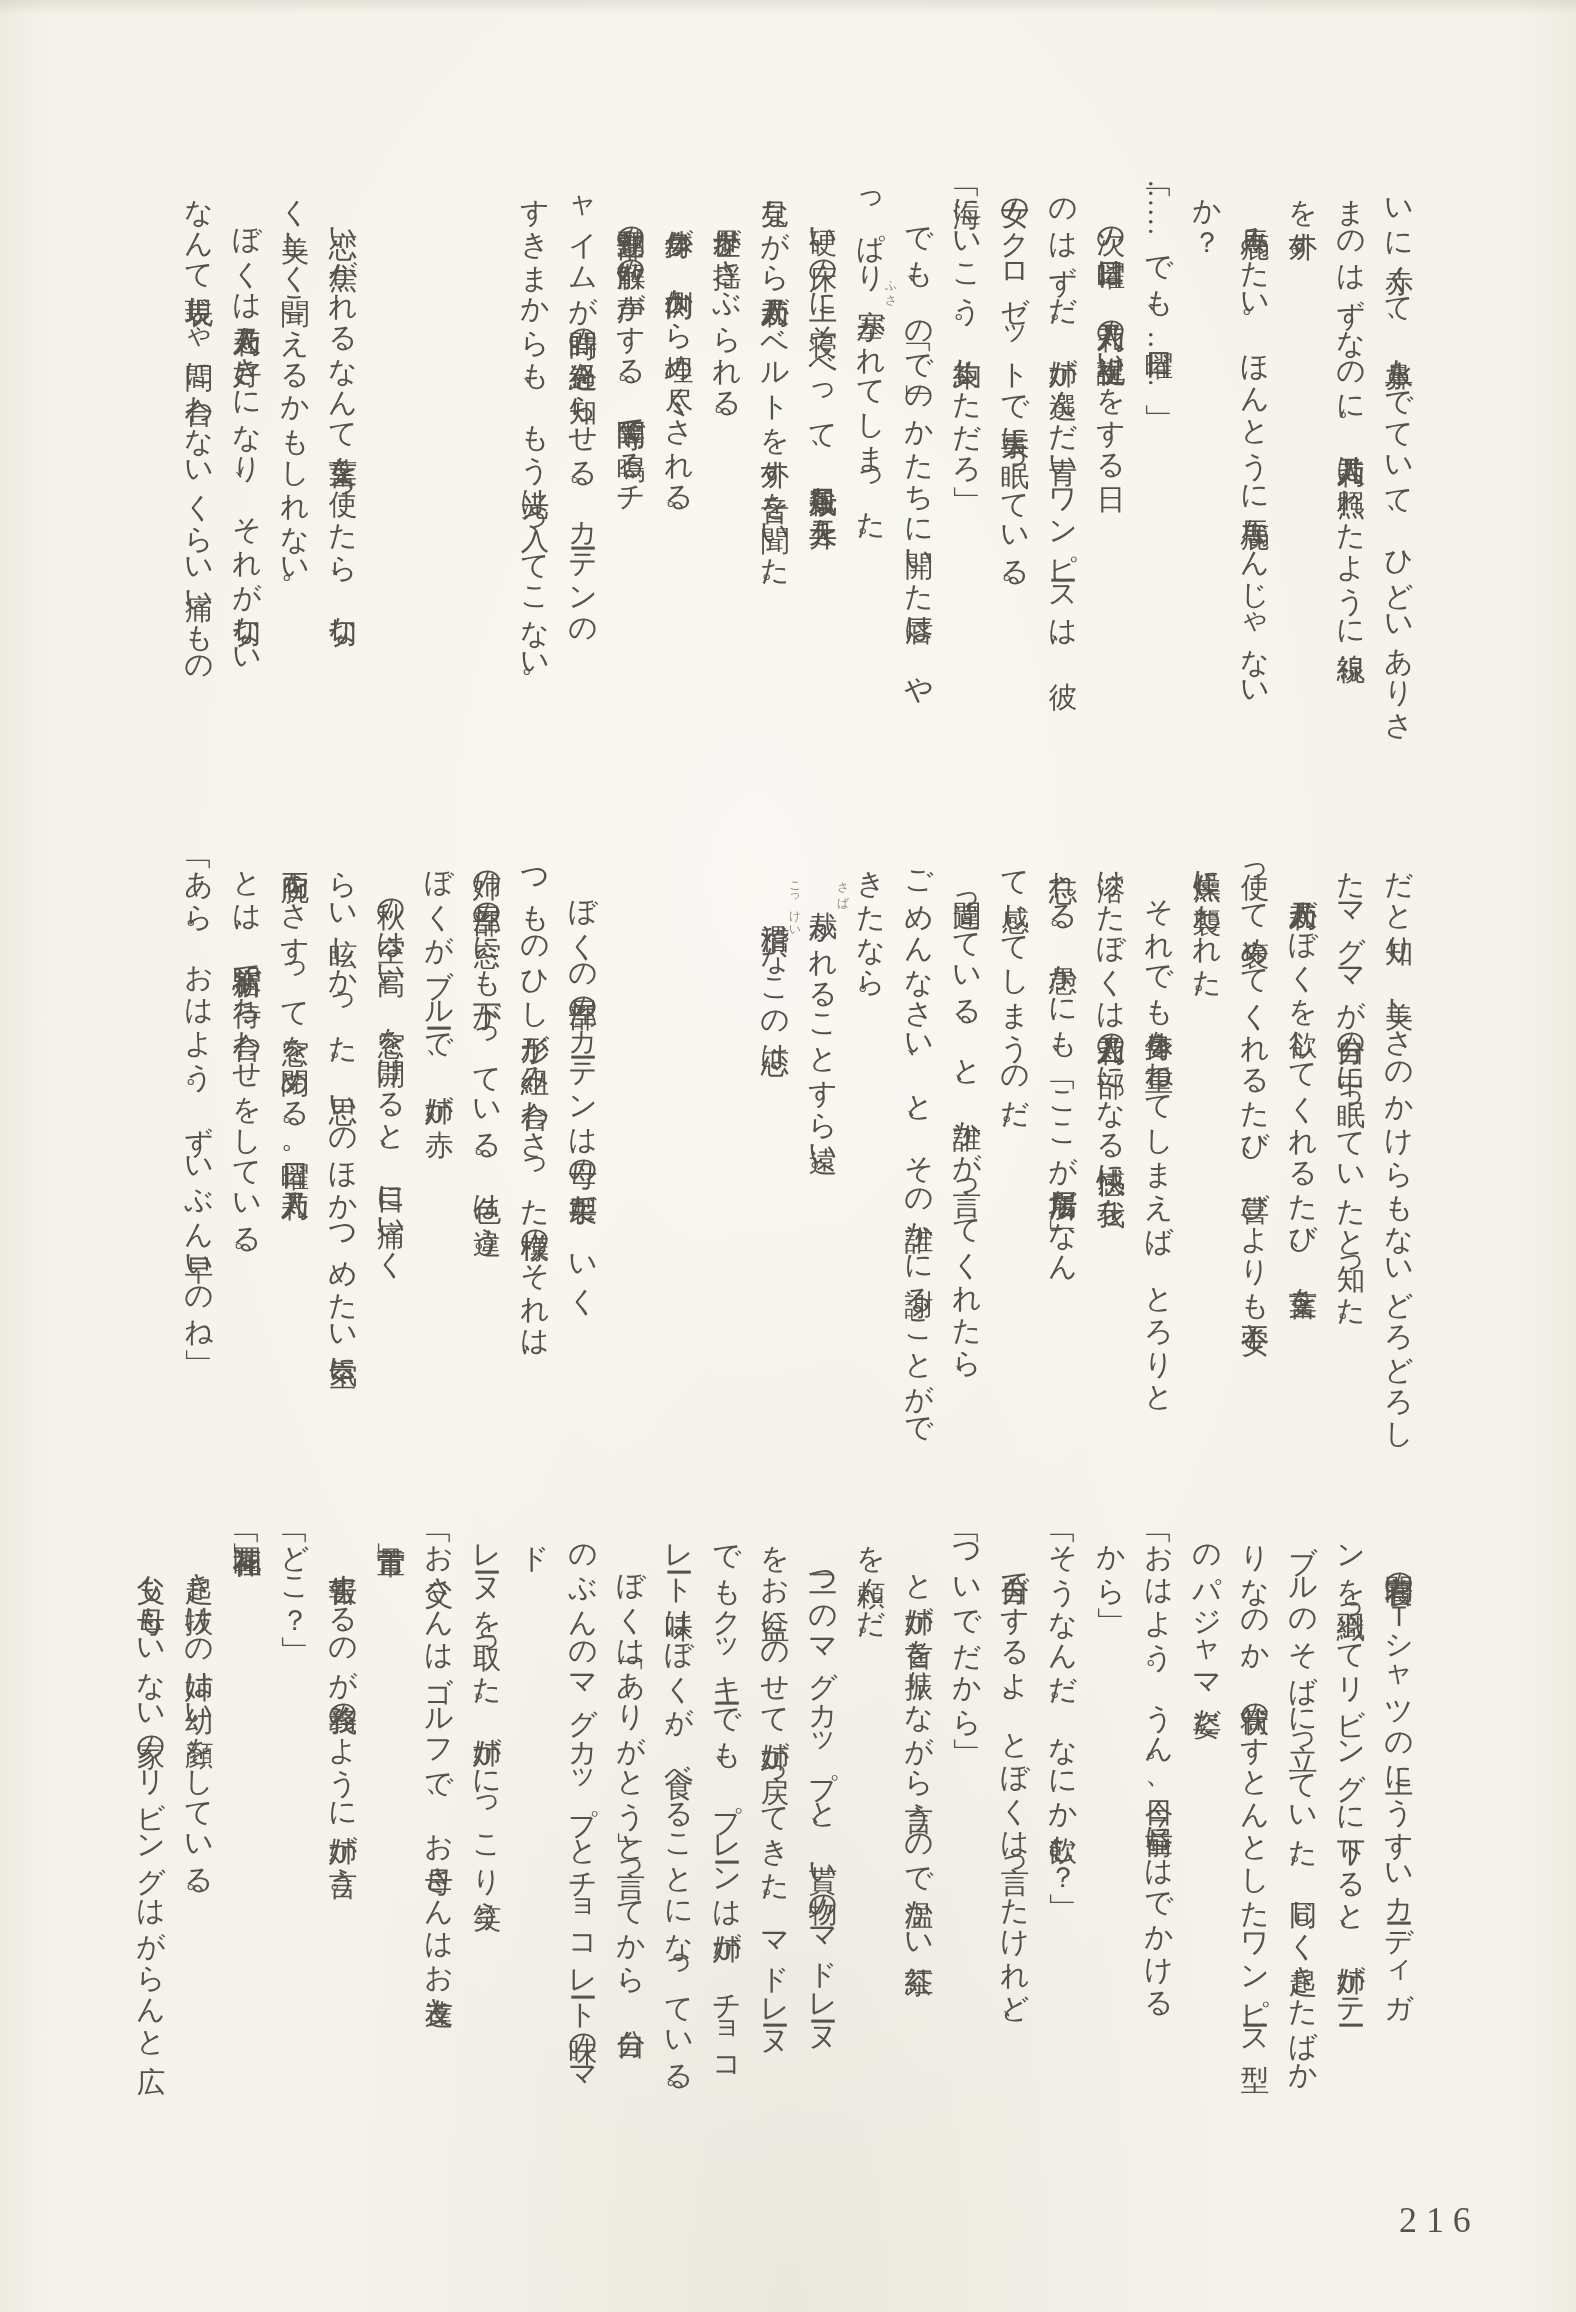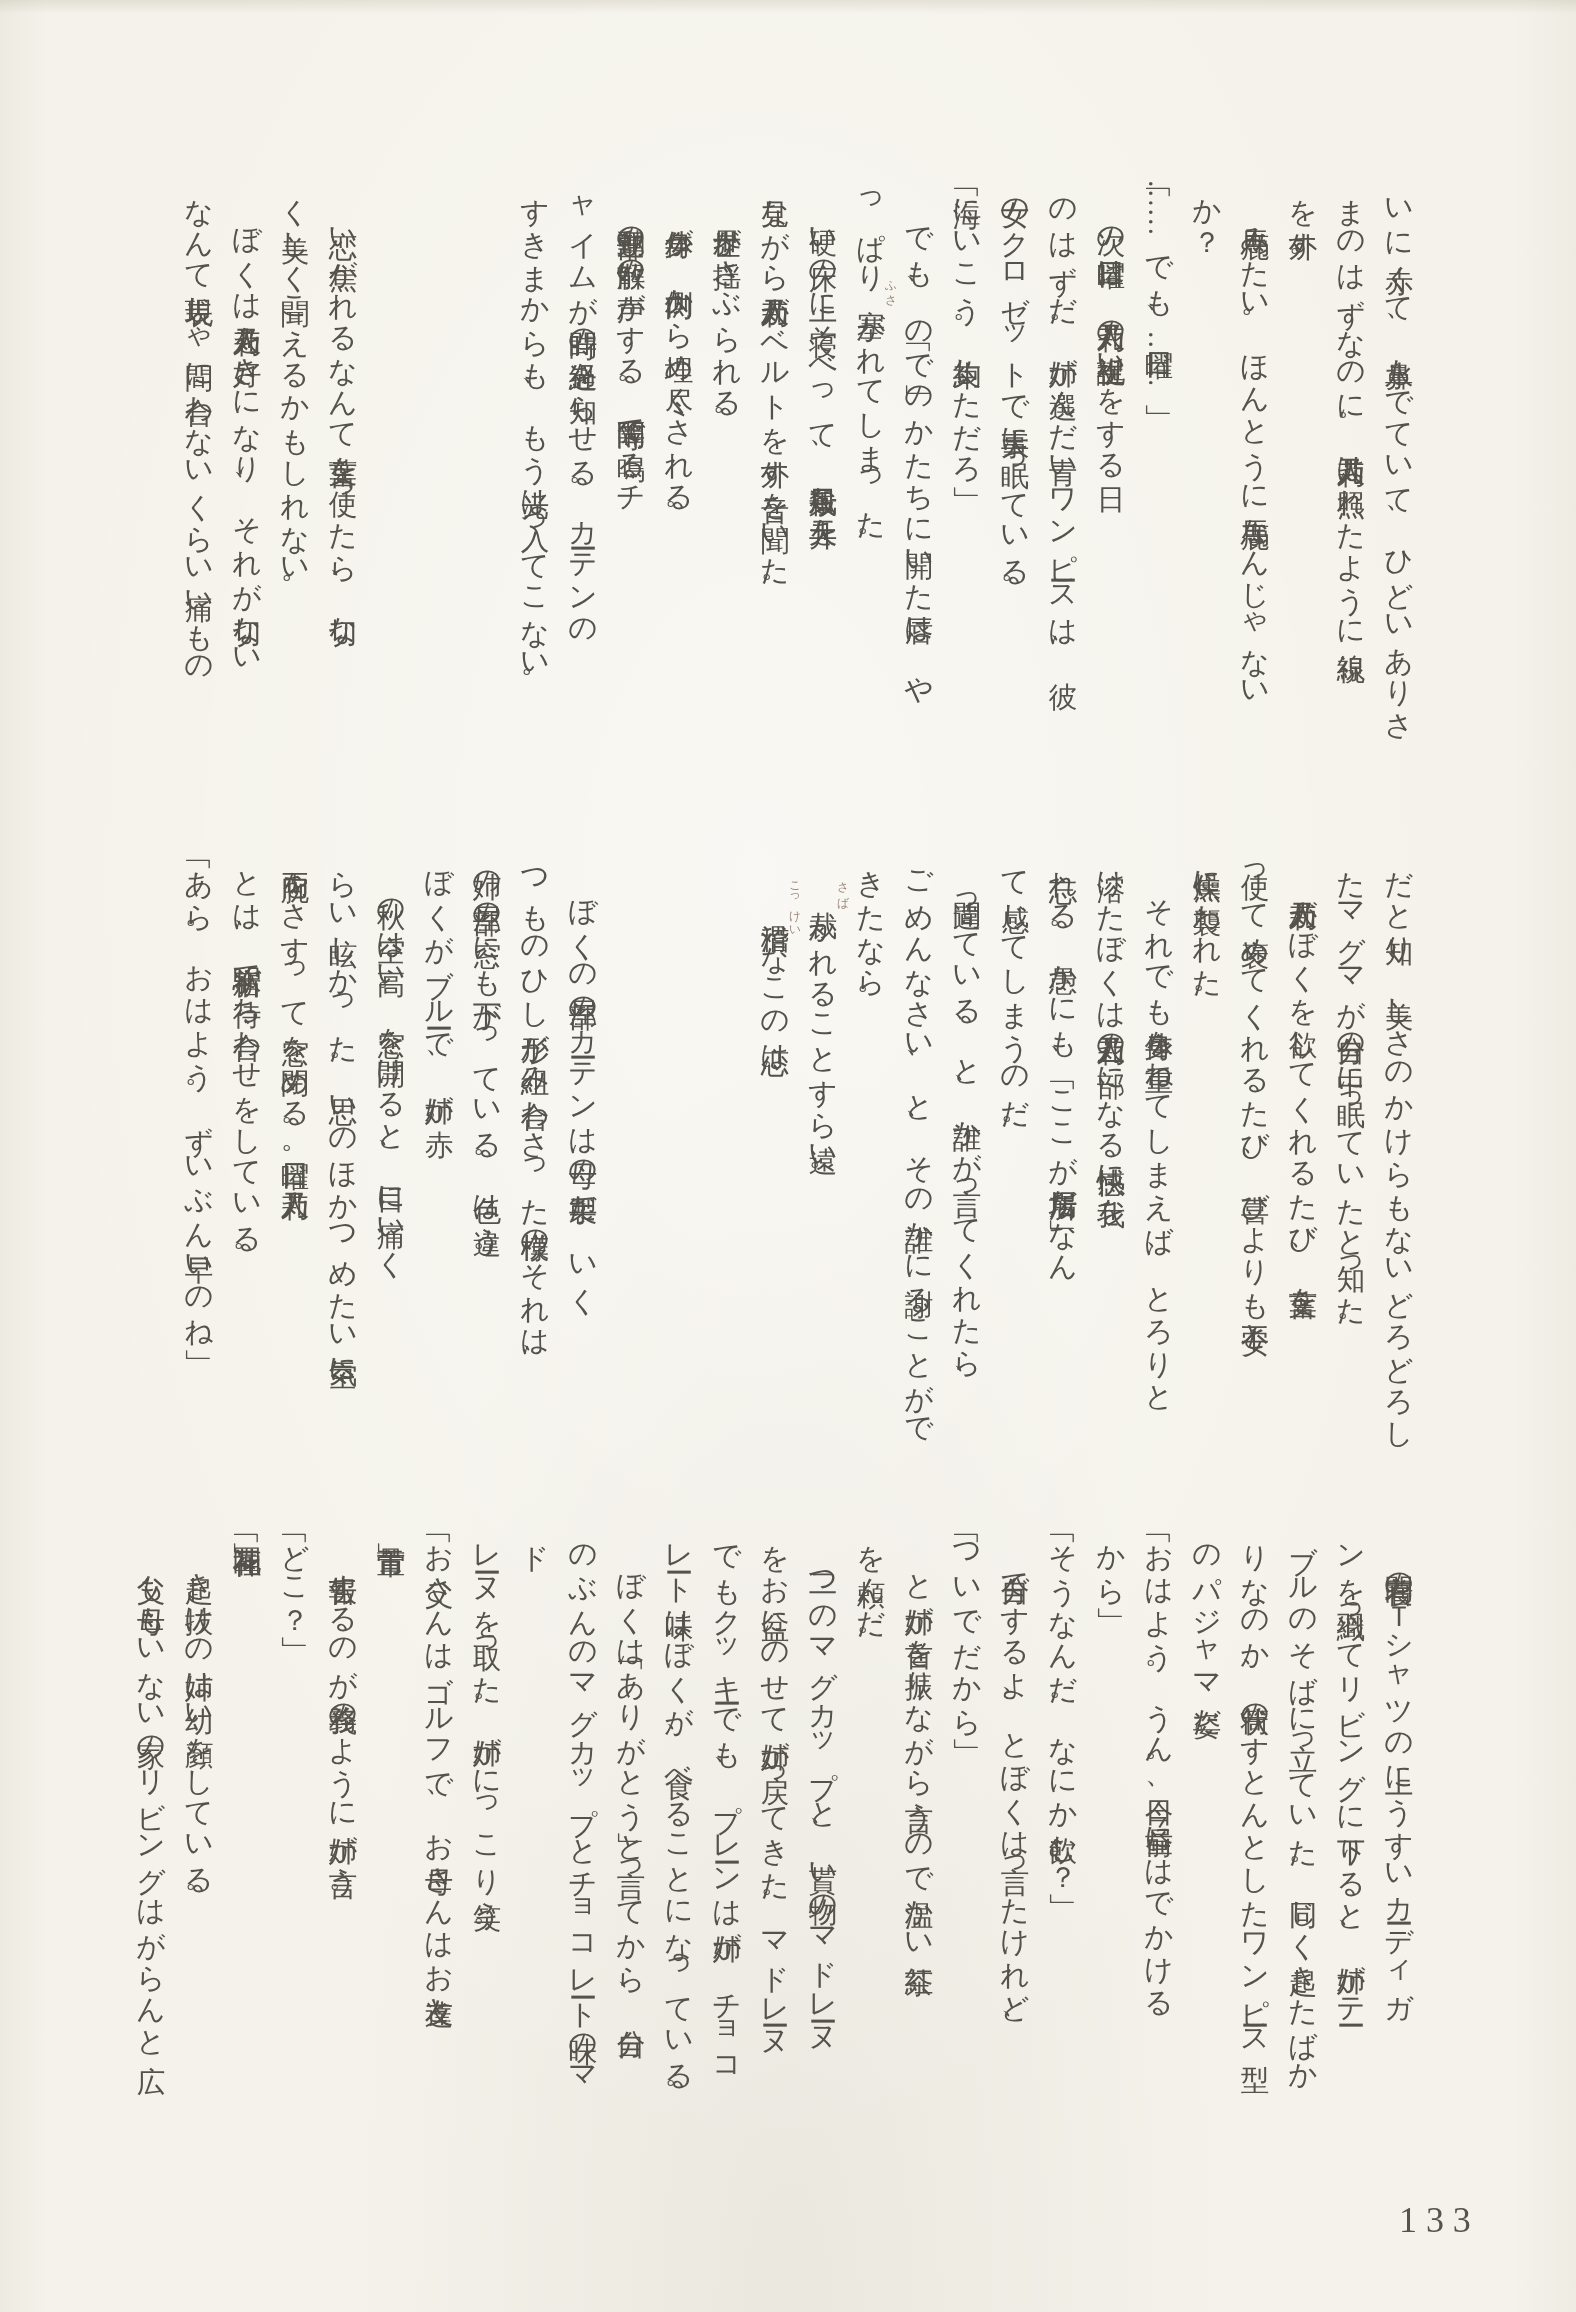--- a/index.html
+++ b/index.html
@@ -134,15 +134,15 @@
 　ぼくは「ありがとう」と言ってから、自分
 のぶんのマグカップとチョコレート味のマド
 レーヌを取った。姉がにっこり笑う。
 「お父さんはゴルフで、お母さんはお友達と
 骨董市」
 　報告するのが義務のように姉が言う。
 「どこ？」
 「花園神社」
 　起き抜けの姉は幼い顔をしている。
 　父も母もいない家のリビングはがらんと広</div>
-  <div class="page-number">133</div>
+  <div class="page-number">216</div>
 </div>
 
 
 </body></html>

